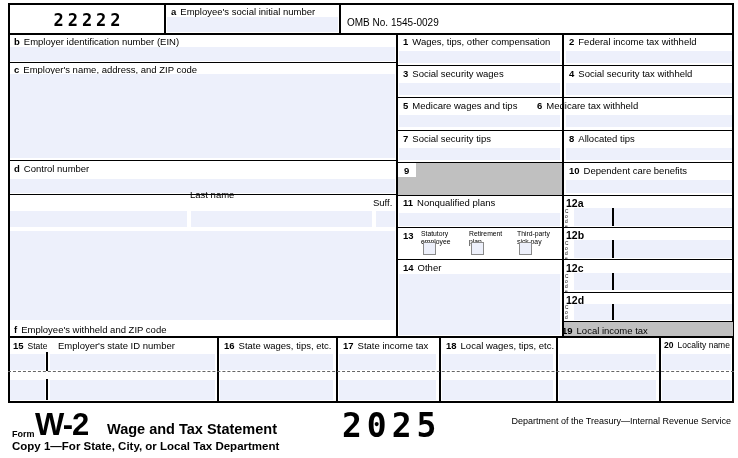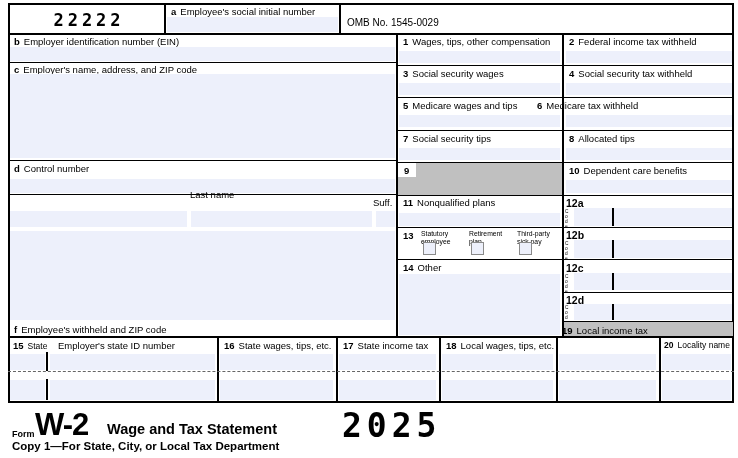--- a/index.html
+++ b/index.html
@@ -213,15 +213,16 @@
   <div class="field" style="left:220px;top:380px;width:113px;height:20px;"></div>
   <div class="field" style="left:339px;top:380px;width:97px;height:20px;"></div>
   <div class="field" style="left:442px;top:380px;width:111px;height:20px;"></div>
   <div class="field" style="left:559px;top:380px;width:97px;height:20px;"></div>
   <div class="field" style="left:662px;top:380px;width:69px;height:20px;"></div>
 
   <div class="formword">Form</div>
   <div class="w2">W-2</div>
   <div class="stmt">Wage and Tax Statement</div>
   <div class="year mono">2025</div>
+  <div class="dept">Department of the Treasury—Internal Revenue Service</div>
   <div class="copy">Copy 1—For State, City, or Local Tax Department</div>
 
 </div>
 
 </body></html>

